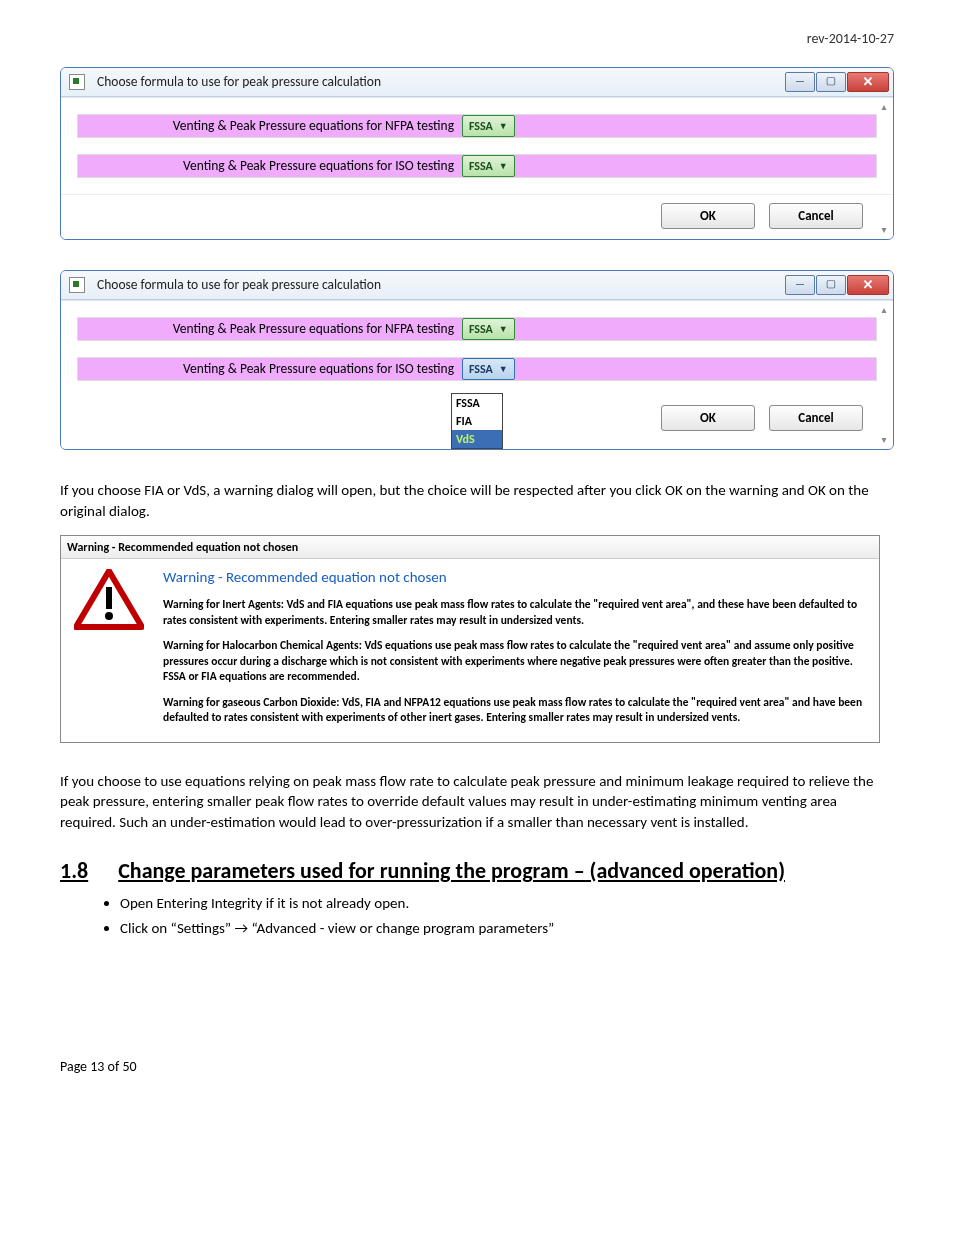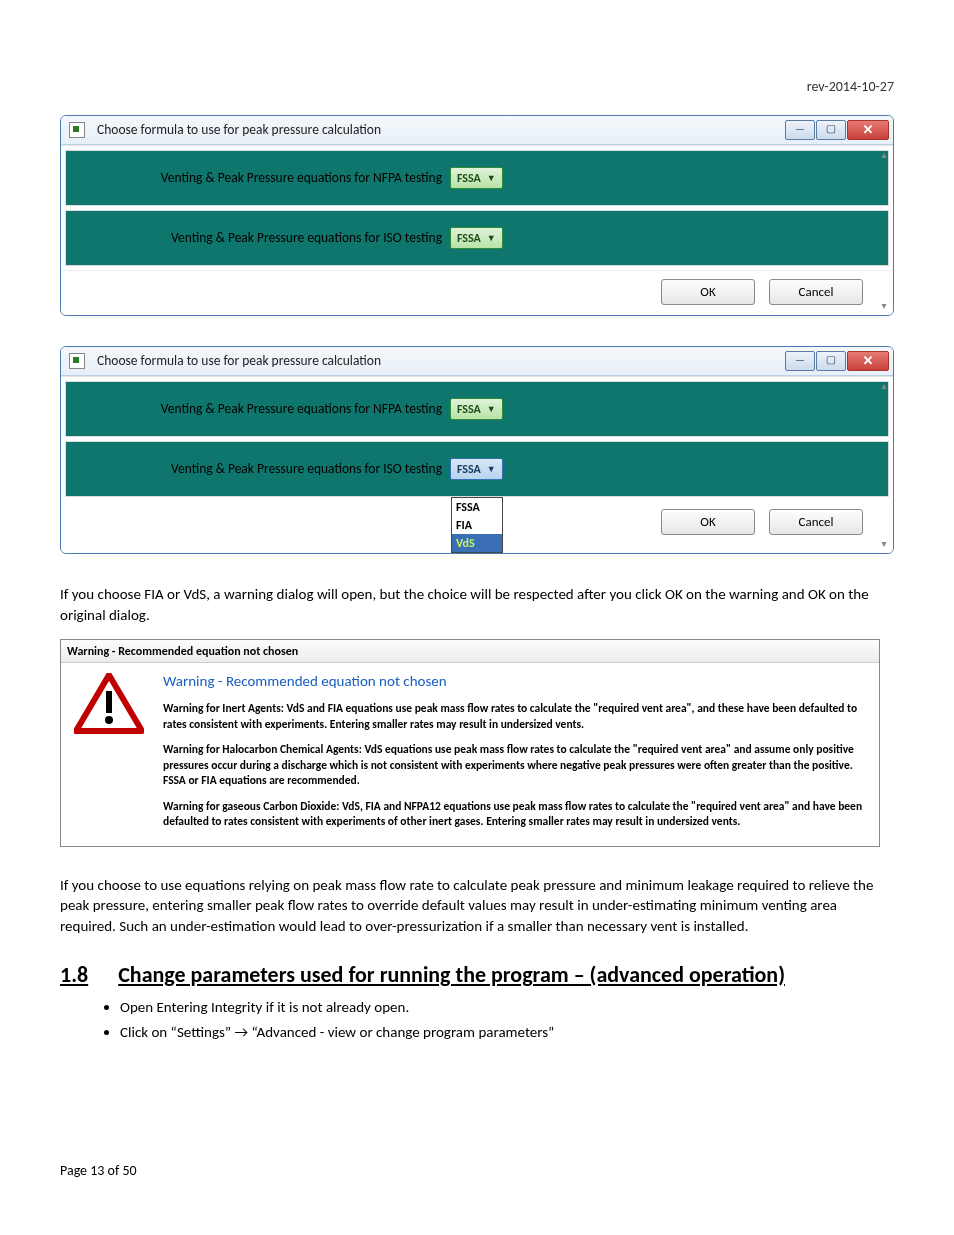--- a/index.html
+++ b/index.html
@@ -10,21 +10,20 @@
     box-sizing: border-box;
     color: #000;
     font-size: 15px;
     line-height: 1.35;
   }
   .header-rev {
     text-align: right;
     font-size: 14px;
     color: #333;
     margin-bottom: 18px;
-    margin-top: 48px;
   }
 
   
   .win-dialog {
     border: 1px solid #4a79b5;
     border-radius: 6px;
     overflow: hidden;
     margin-bottom: 30px;
     background: #f7f9fc;
     box-shadow: 0 0 0 1px rgba(255,255,255,0.5) inset;
@@ -100,24 +99,24 @@
     line-height: 14px;
     text-align: center;
   }
   .scroll-arrow.top { top: 2px; }
   .scroll-arrow.bot { bottom: 2px; }
 
   .form-row {
     display: flex;
     align-items: center;
     border: 1px solid #ddd;
-    margin: 4px;
-    padding: 16px 6px;
+    margin: 16px;
+    padding: 0 6px;
     font-size: 13.5px;
-    background: #0f766e;
+    background: #f0abfc;
     gap: 8px;
   }
   .form-row .rowlabel {
     flex: 0 0 auto;
     text-align: right;
     width: 370px;
   }
   .combo {
     display: inline-flex;
     align-items: center;
@@ -149,21 +148,21 @@
     padding: 8px 30px 10px 10px;
     border-top: 1px solid #eee;
   }
   .dlg-btn {
     min-width: 92px;
     height: 24px;
     border: 1px solid #8a8a8a;
     border-radius: 3px;
     background: linear-gradient(#fefefe, #e6e6e6);
     font-size: 13px;
-    display:flex;align-items:center;justify-content:center;
+    display:flex;align-items:center;justify-content:center;font-weight:bold;
   }
 
   .combo-dropdown {
     position: relative;
     margin-left: 390px;
     margin-top: -4px;
     border: 1px solid #444;
     width: 50px;
     background: #fff;
     font-size: 12px;

